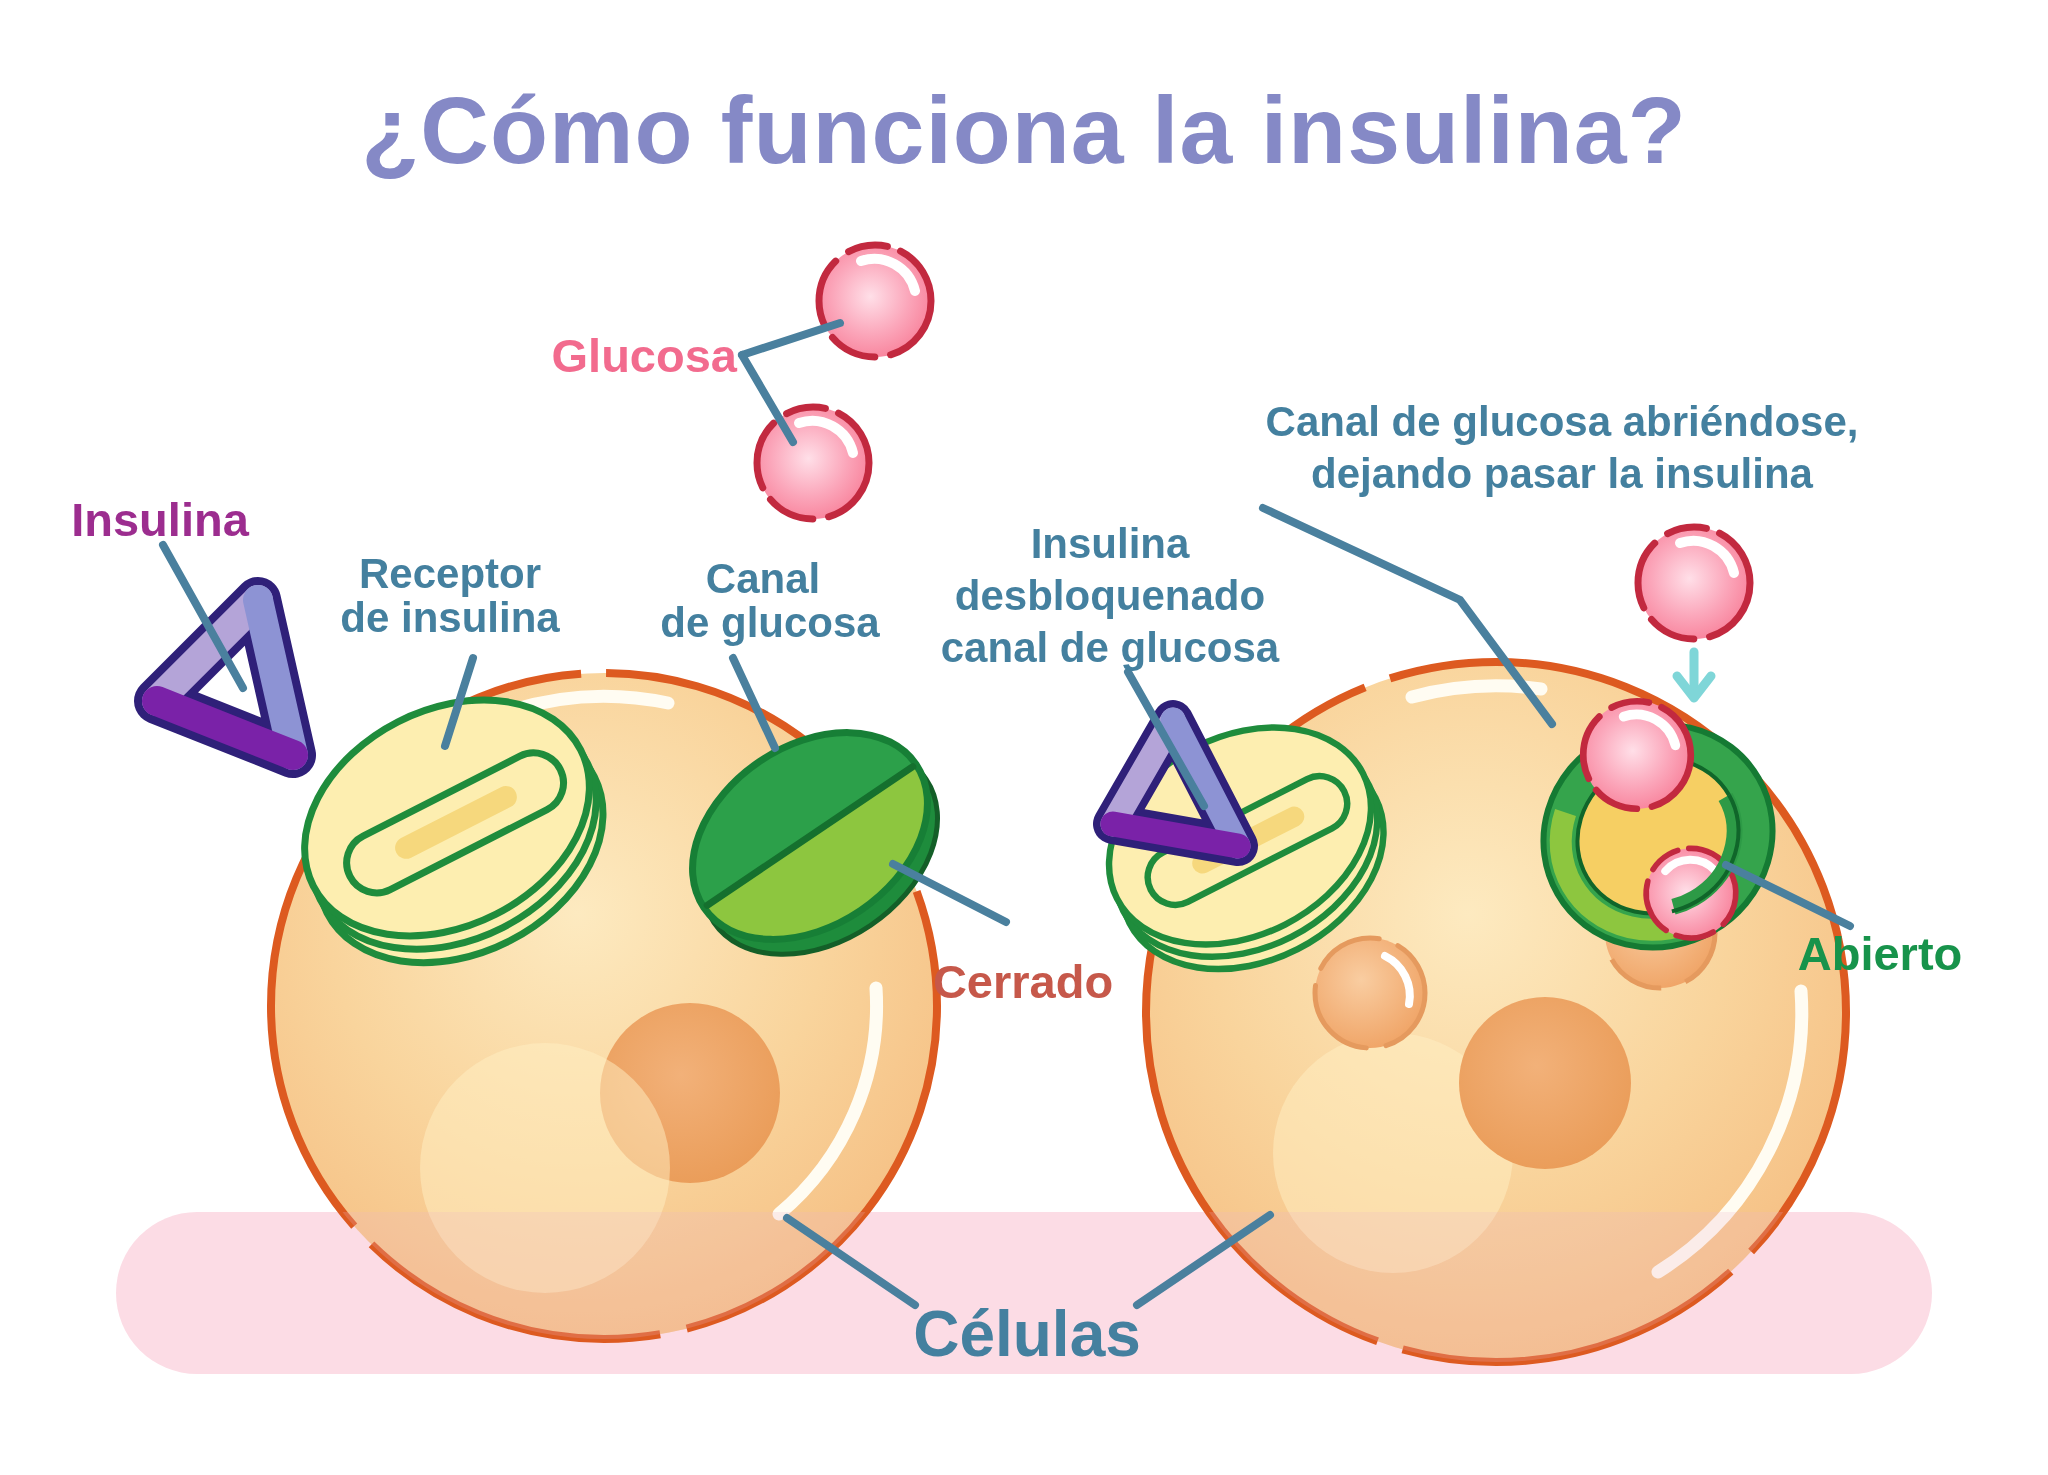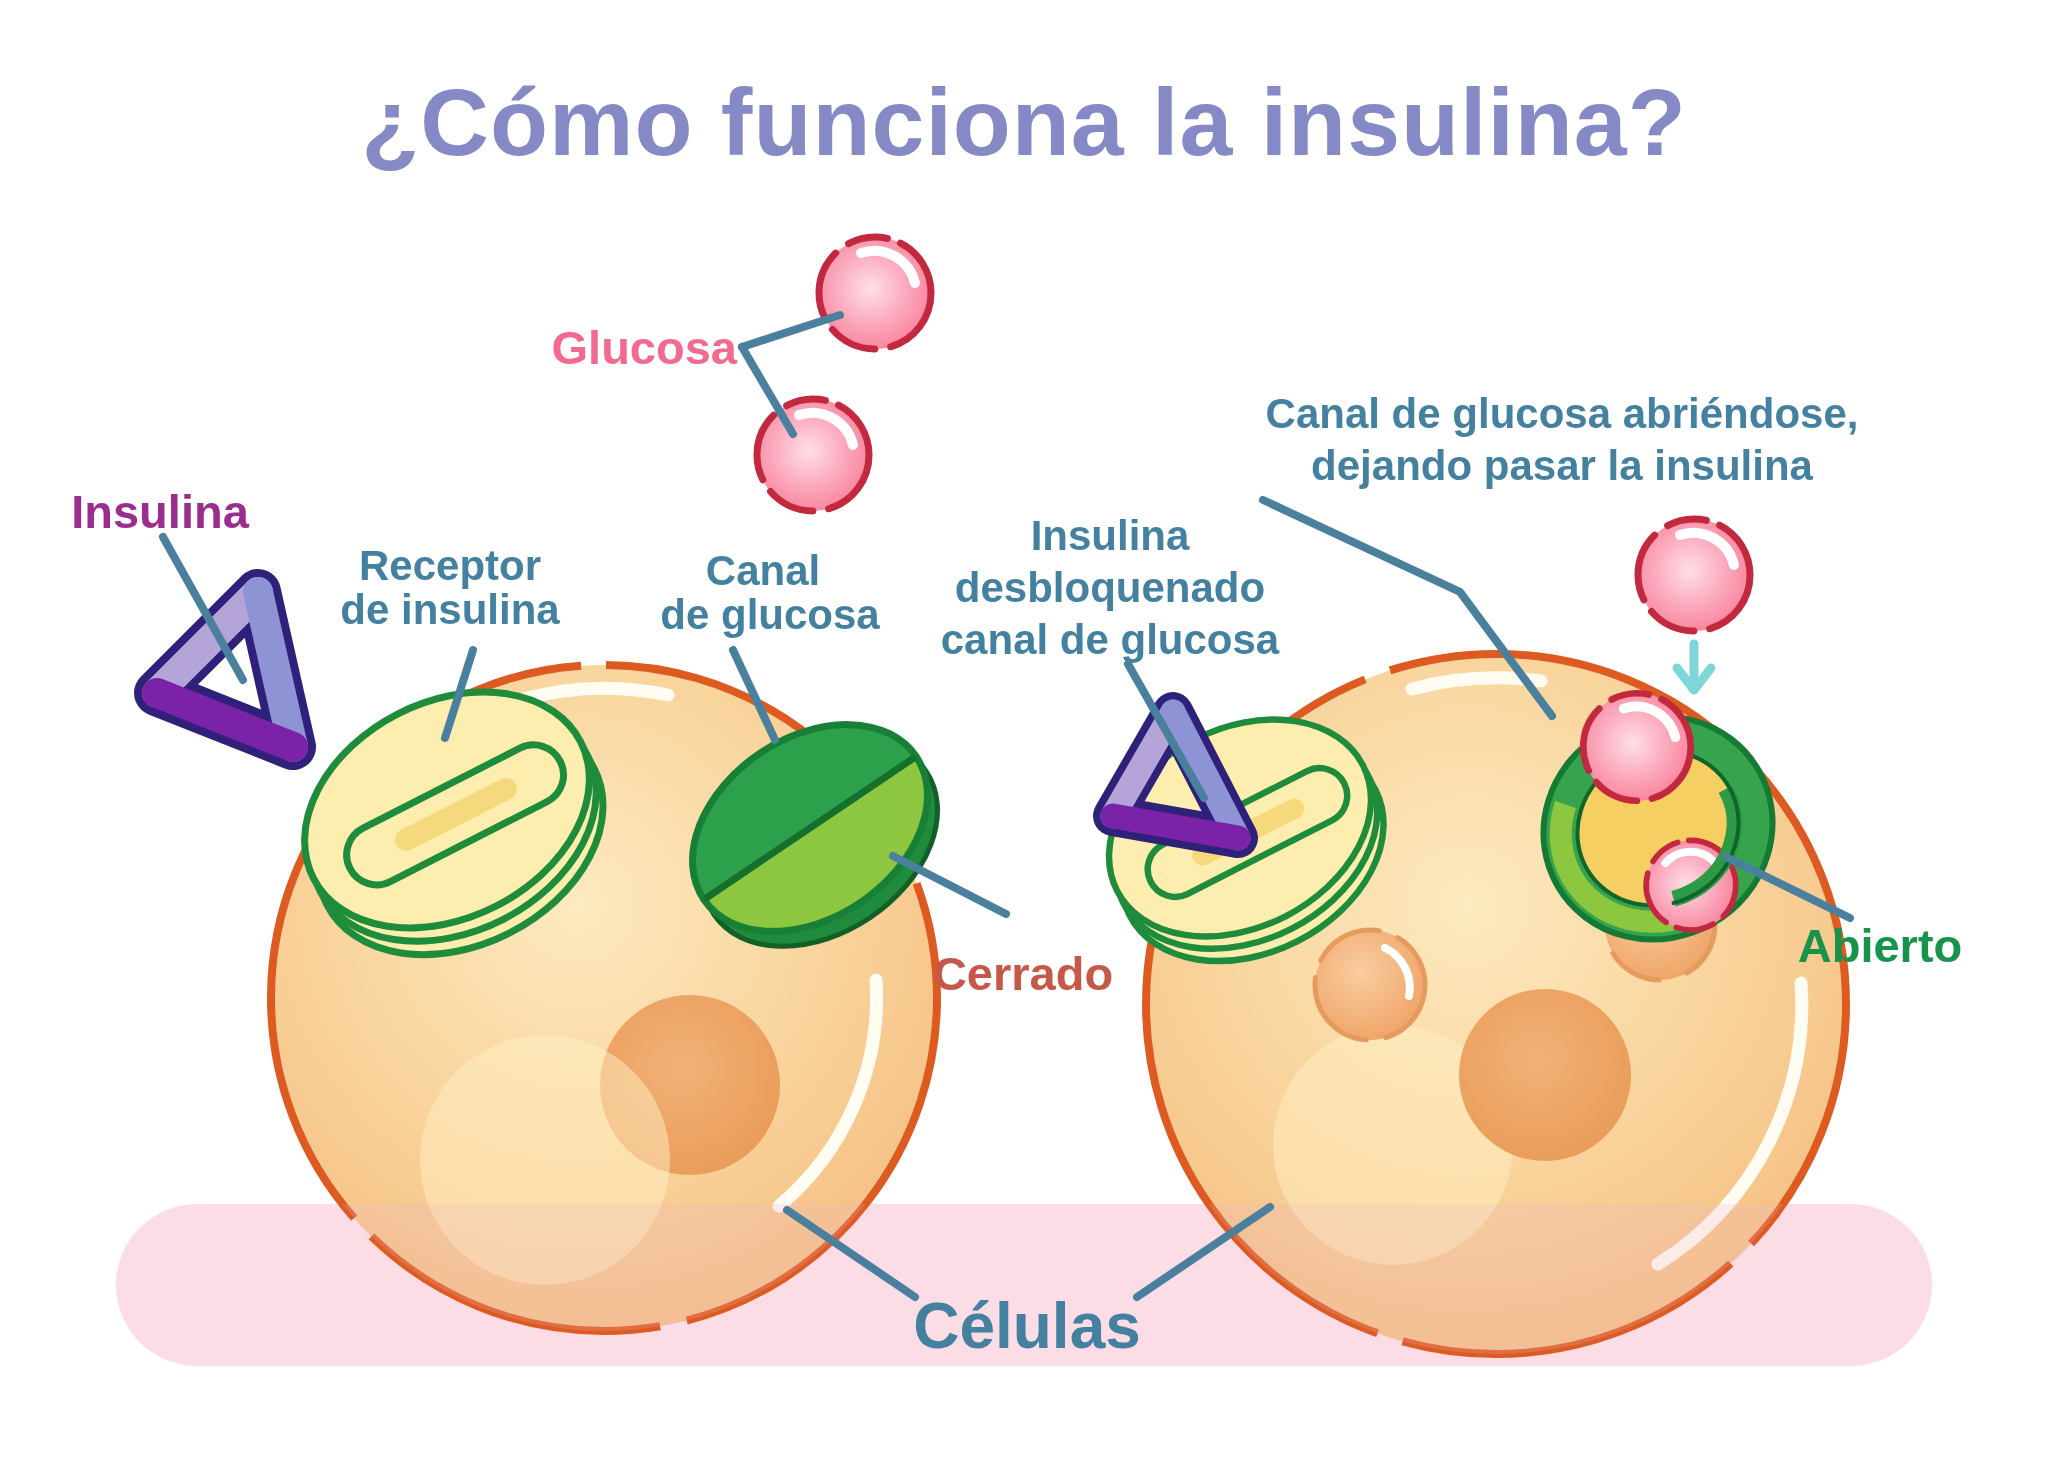--- a/index.html
+++ b/index.html
@@ -1,17 +1,17 @@
 <!DOCTYPE html>
 <html><head>
 <meta charset="utf-8">
 <style>
   html,body{margin:0;padding:0;background:#ffffff;}
   .stage{position:relative;width:2048px;height:1415px;background:#fff;overflow:hidden;
-         font-family:"Liberation Sans", sans-serif;}
+         font-family:"Liberation Sans", sans-serif;margin-top:8px;}
   svg text{font-family:"Liberation Sans","DejaVu Sans",sans-serif;font-weight:800;}
   .t-title{font-size:95px;letter-spacing:1px;}
   .t-big{font-size:47px;}
   .t-label{font-size:42px;}
   .t-cell{font-size:64px;}
 </style>
 </head>
 <body>
 
 <div class="stage">

